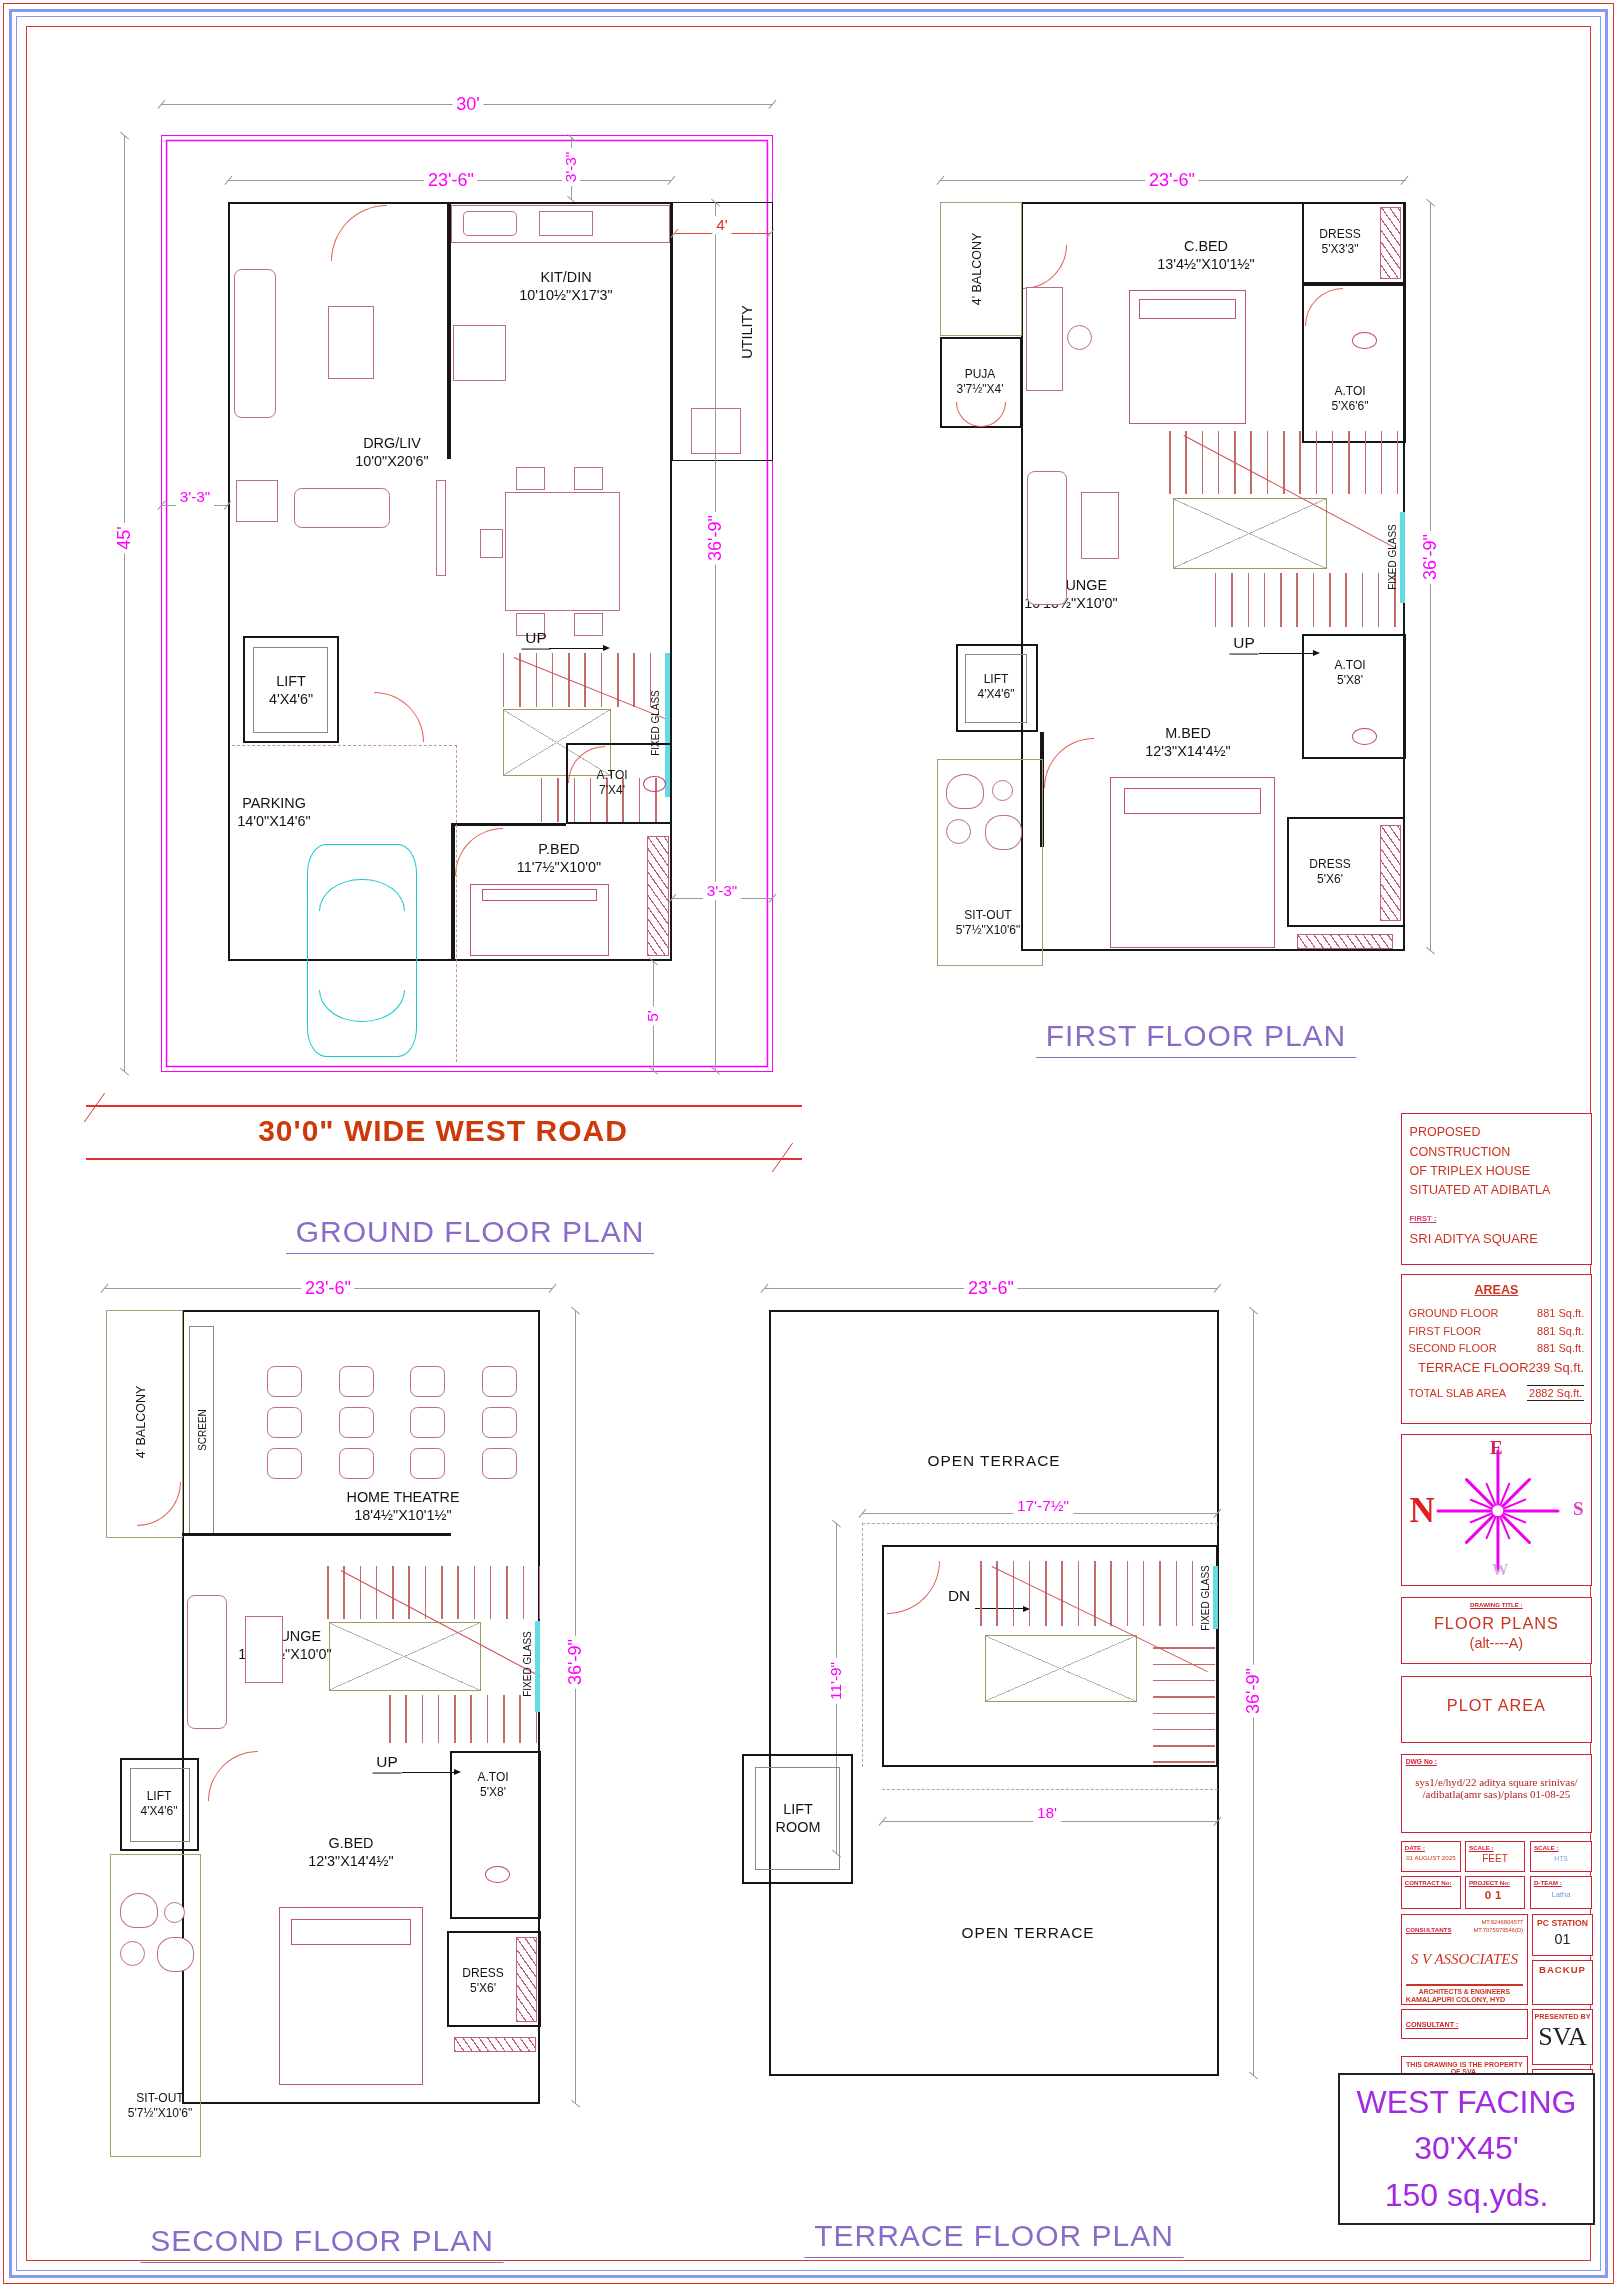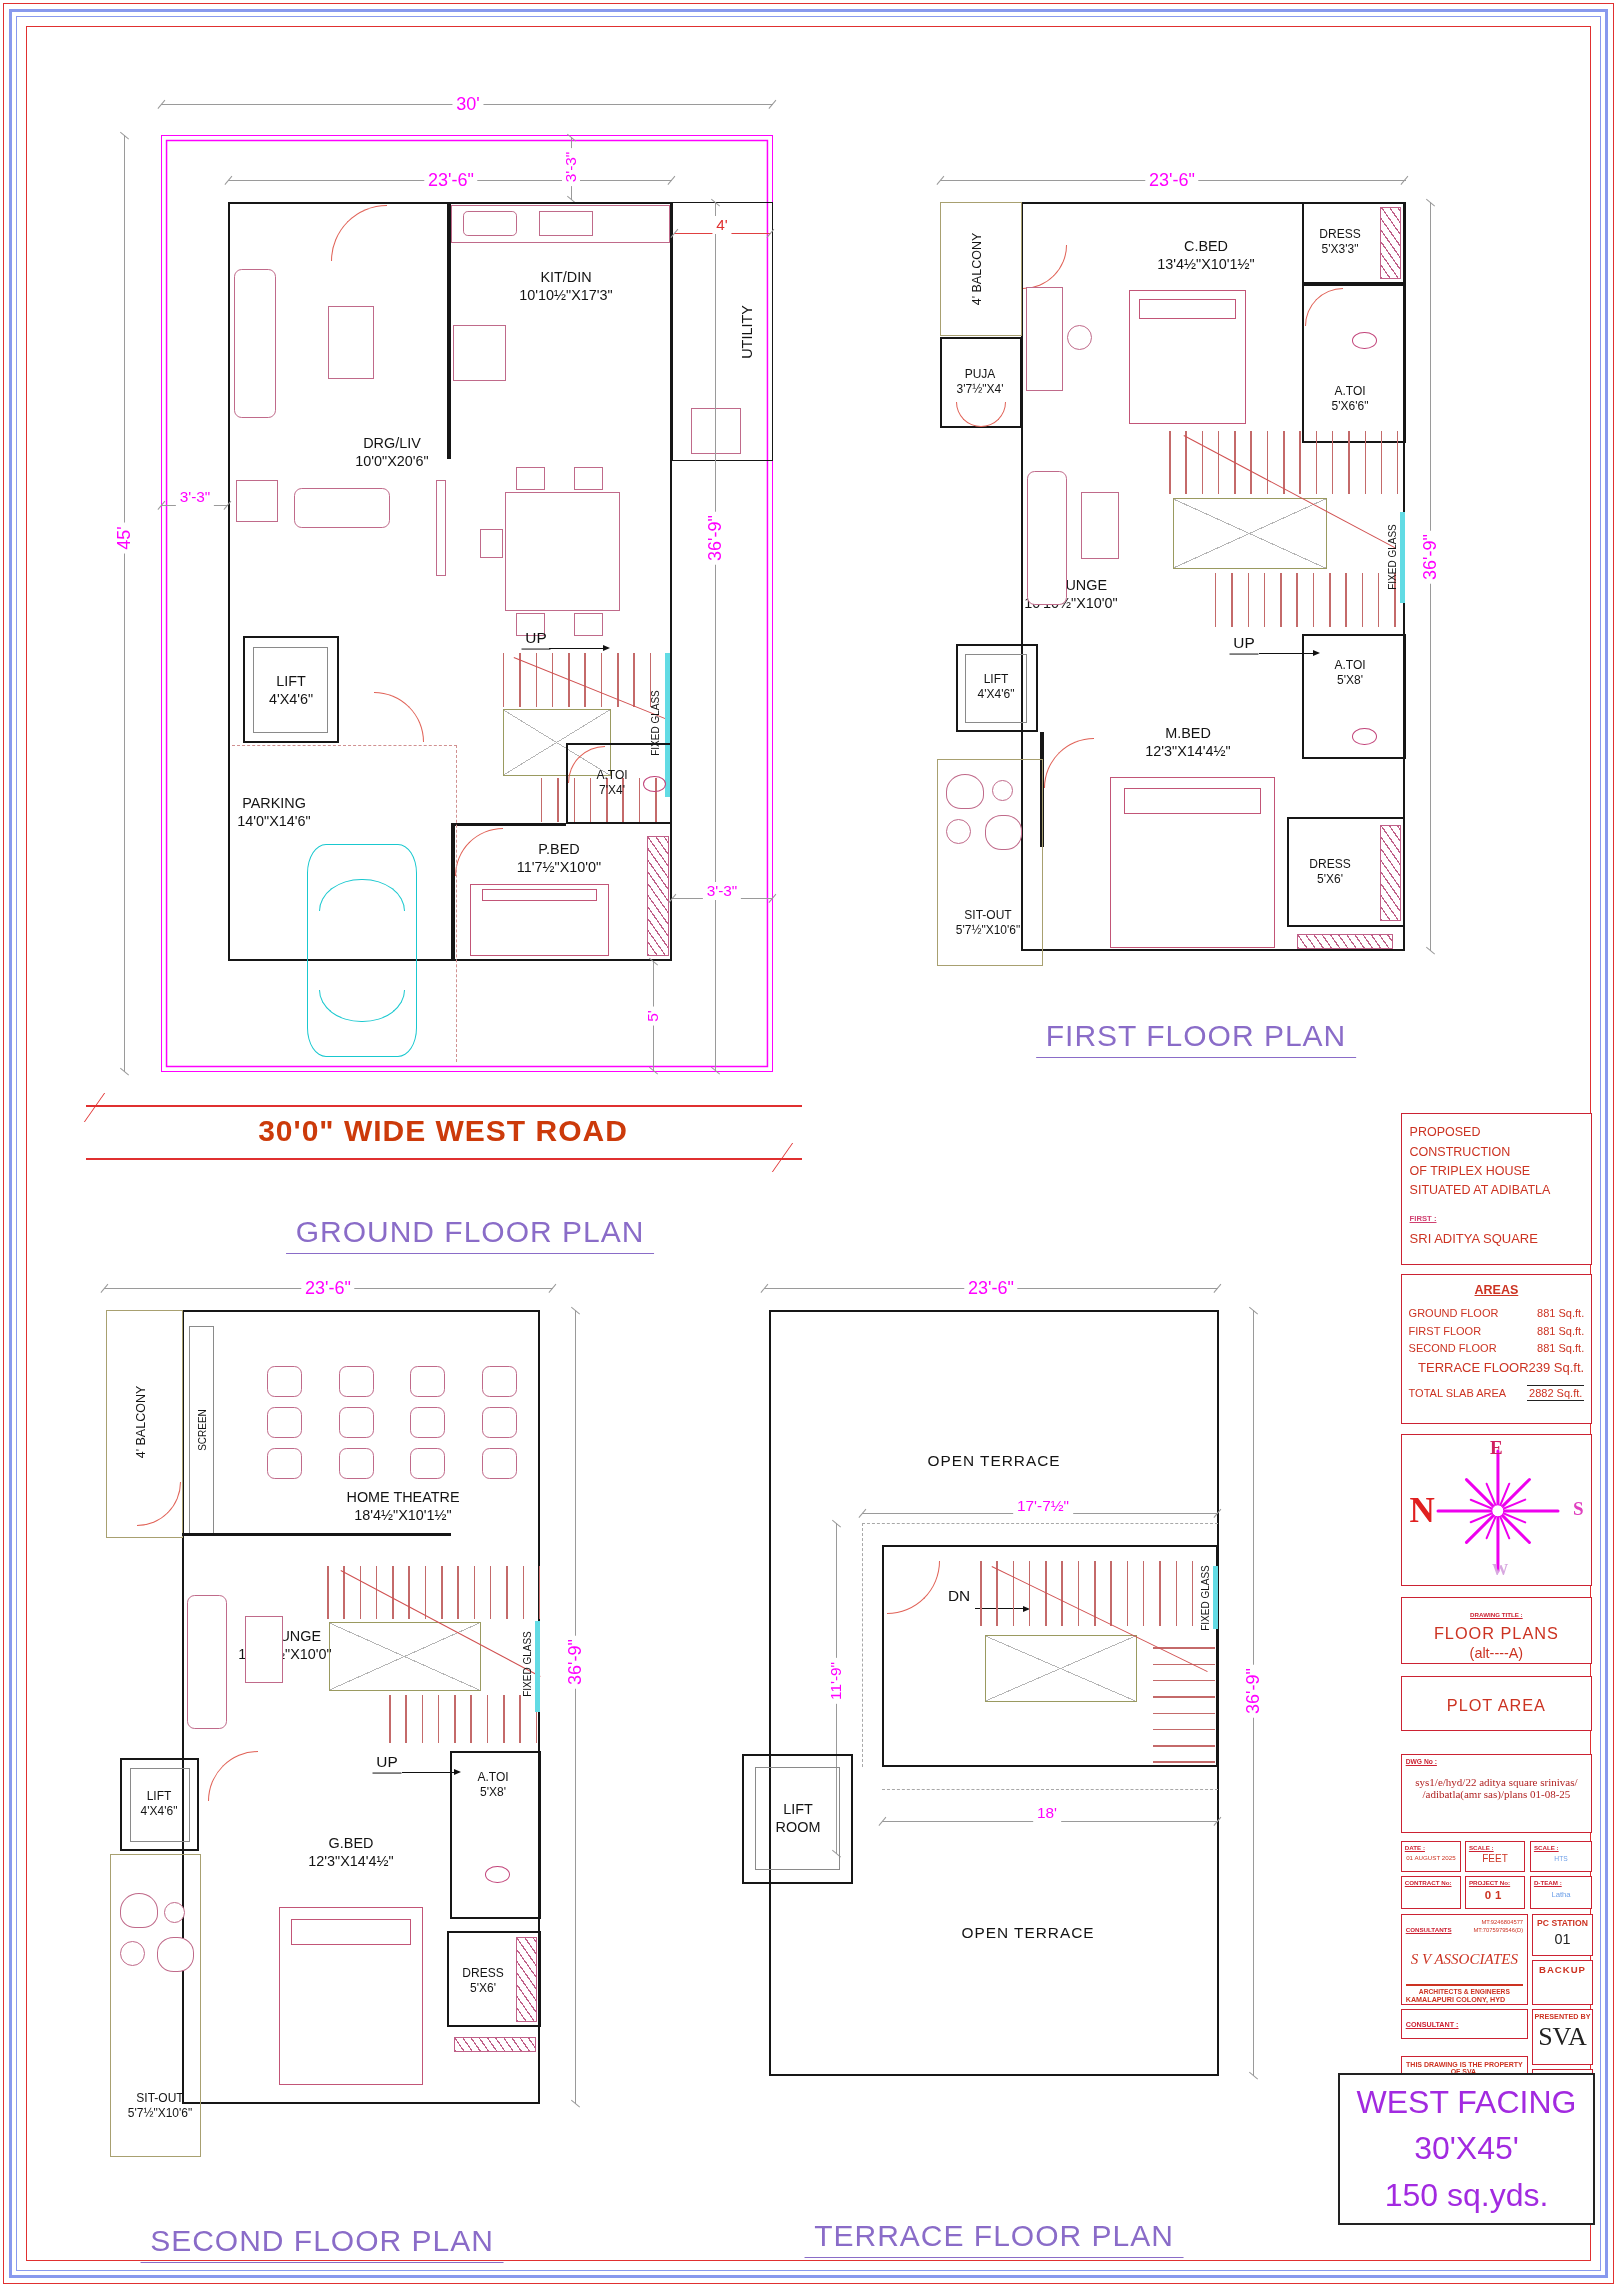--- a/index.html
+++ b/index.html
@@ -485,27 +485,27 @@
         <div class="cbar" style="width:61px;height:1.9px;transform:translate(-50%,-50%) rotate(112.5deg)"></div>
         <div class="cbar" style="width:61px;height:1.9px;transform:translate(-50%,-50%) rotate(157.5deg)"></div>
         <div style="position:absolute;left:50%;top:50%;width:13.4px;height:13.4px;border:1.9px solid #ee00ee;border-radius:50%;transform:translate(-50%,-50%);background:#fff"></div>
       </div>
       <span class="cl" style="left:88px;top:1.9px;font-size:19px;color:#d02060">E</span>
       <span class="cl" style="left:7.7px;top:56px;font-size:35px;color:#e02020">N</span>
       <span class="cl" style="left:171px;top:63px;font-size:19px;color:#e040c0">S</span>
       <span class="cl" style="left:90px;top:125px;font-size:16.3px;color:#d8a8e0">W</span>
     </div>
 
-    <div class="tb" style="left:2.9px;top:492px;width:191px;height:67px;text-align:center;padding-top:13px">
+    <div class="tb" style="left:2.9px;top:492px;width:191px;height:67px;text-align:center;padding-top:3px">
       <div class="tlbl" style="font-size:6.2px">DRAWING TITLE :</div>
       <div class="big" style="margin-top:5.8px">FLOOR PLANS</div>
       <div style="font-size:14.4px;margin-top:1.9px">(alt----A)</div>
     </div>
 
-    <div class="tb" style="left:2.9px;top:571px;width:191px;height:55px;text-align:center">
+    <div class="tb" style="left:2.9px;top:571px;width:191px;height:67px;text-align:center">
       <div class="big" style="margin-top:19px">PLOT AREA</div>
     </div>
 
     <div class="tb" style="left:2.9px;top:649px;width:191px;height:79px;padding:2.9px 3.8px">
       <div class="tlbl" style="font-size:6.7px">DWG No :</div>
       <div style="font-family:'Liberation Serif',serif;font-size:11px;color:#b02222;text-align:center;margin-top:11.5px">sys1/e/hyd/22 aditya square srinivas/</div>
       <div style="font-family:'Liberation Serif',serif;font-size:11px;color:#b02222;text-align:center">/adibatla(amr sas)/plans 01-08-25</div>
     </div>
 
     <div class="tb" style="left:2.9px;top:736px;width:60px;height:31px;padding:1.9px 2.9px">

